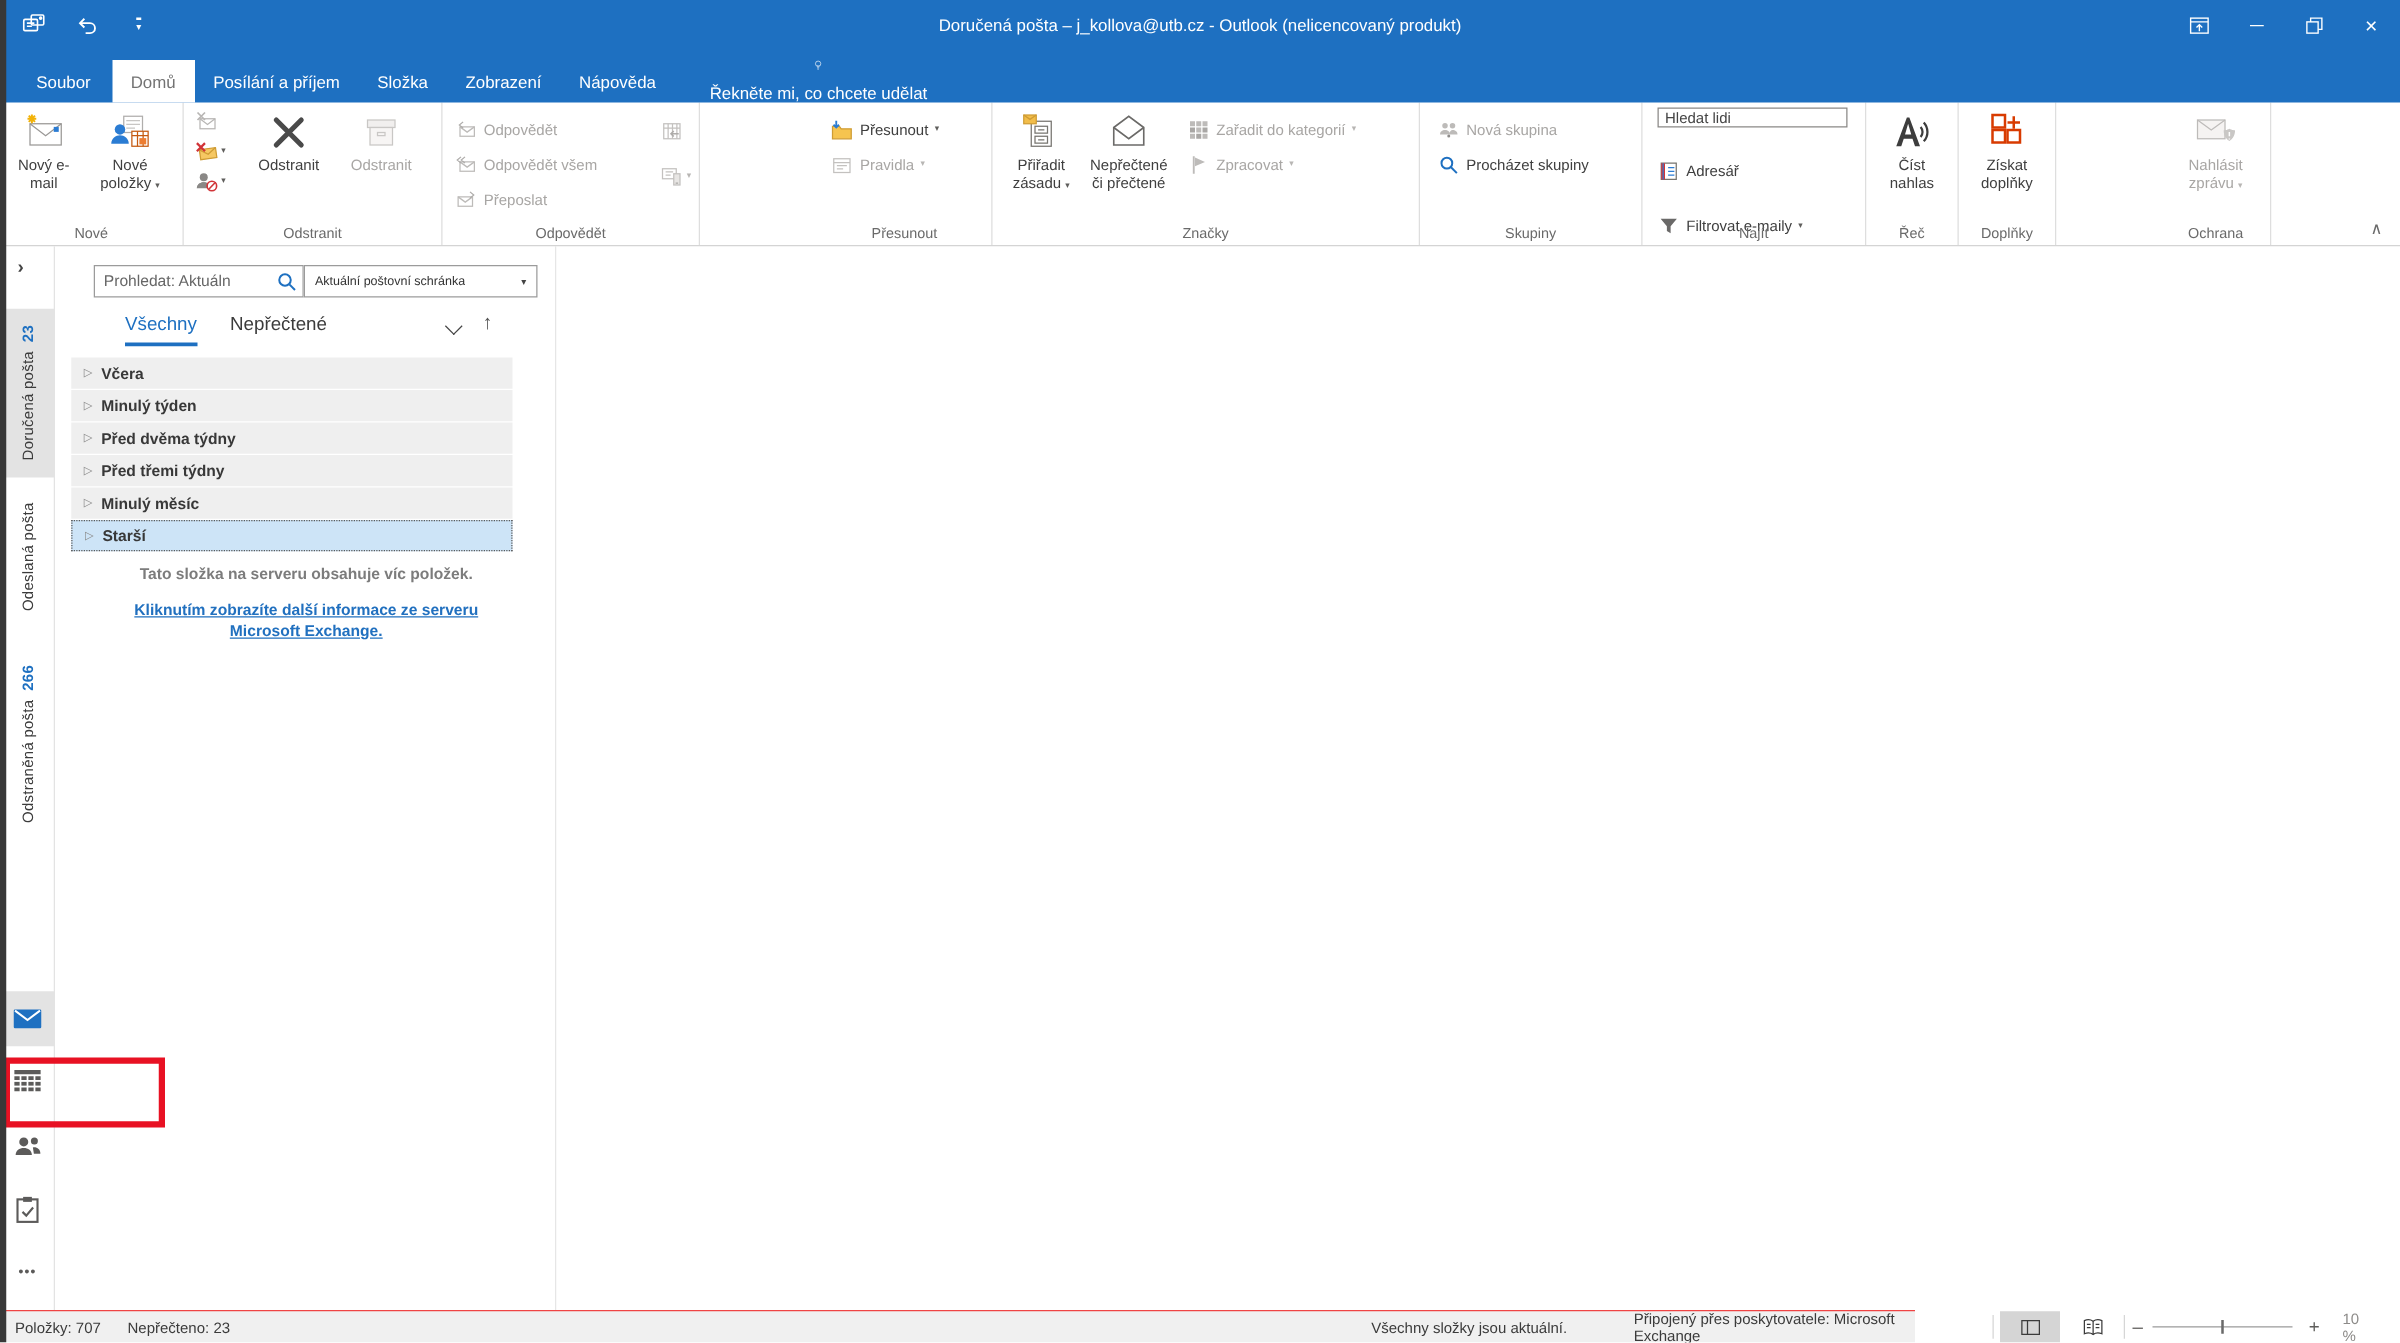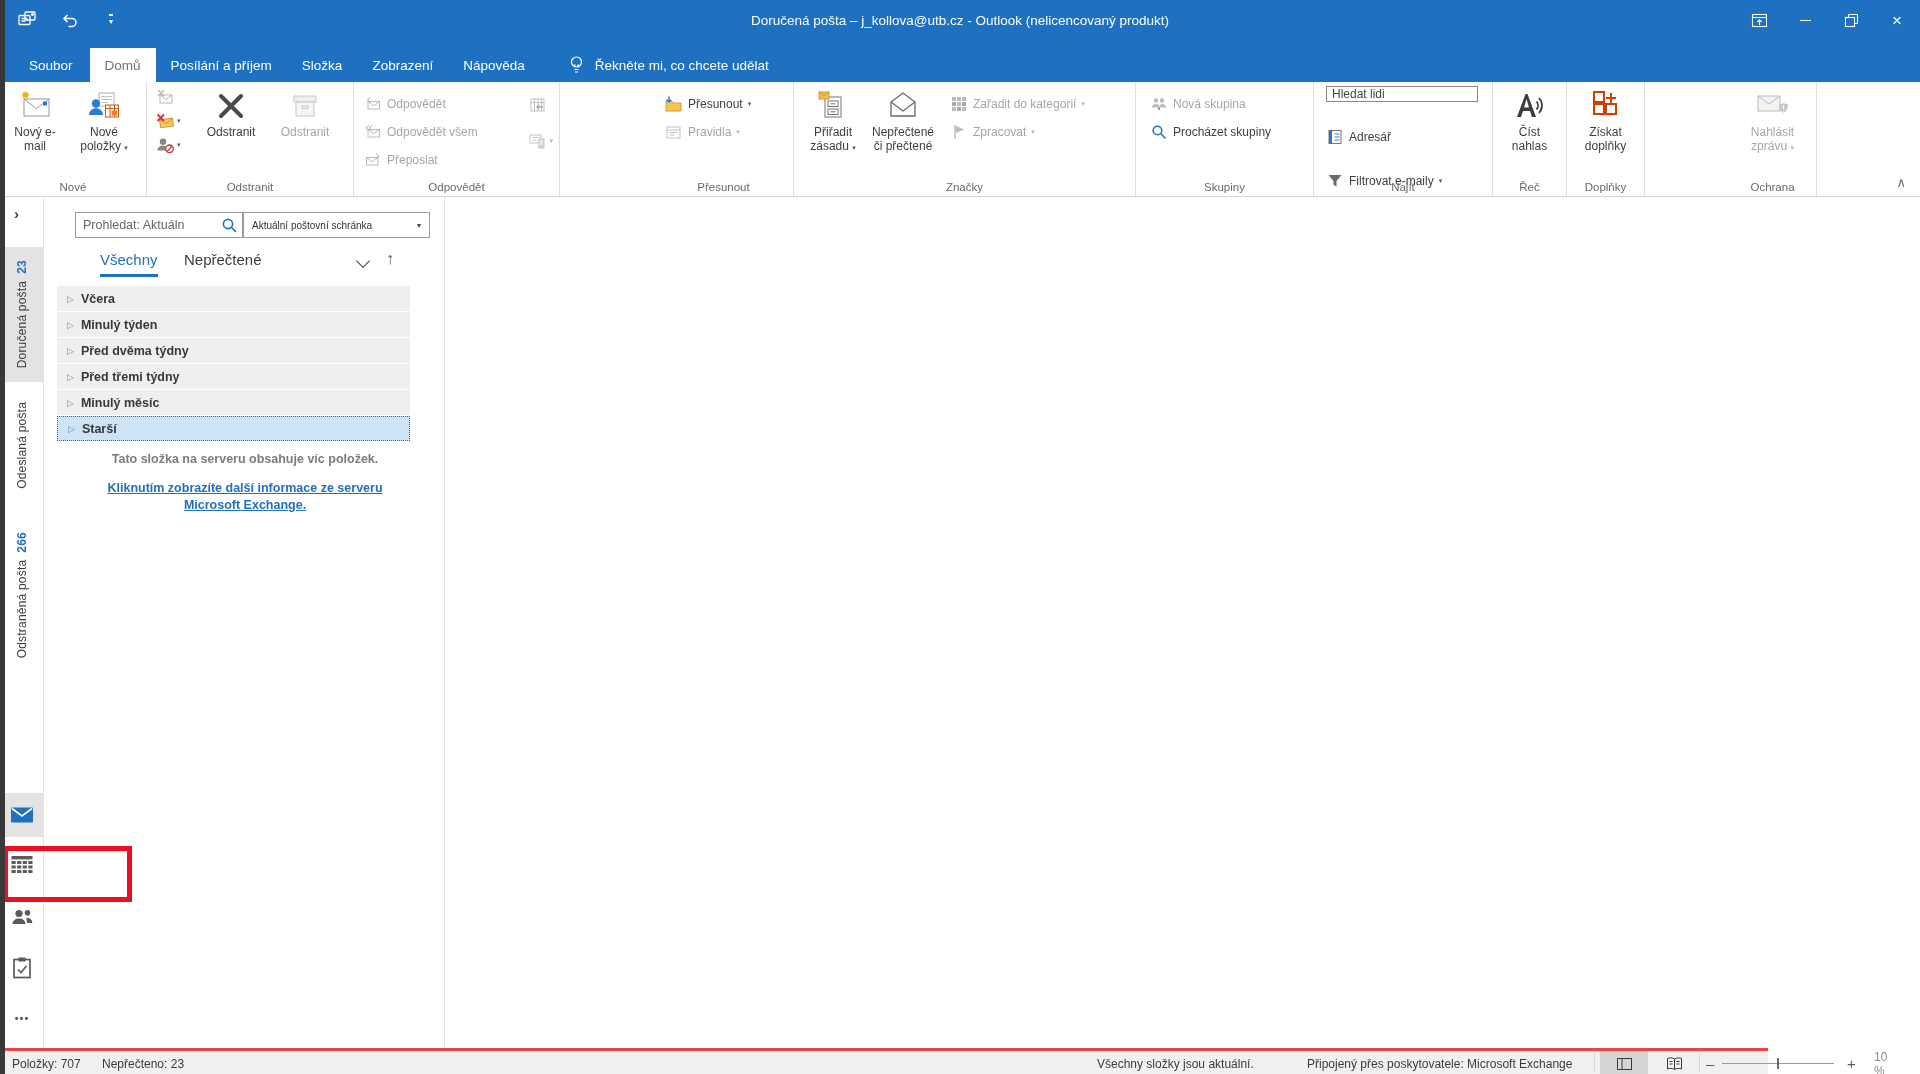--- a/index.html
+++ b/index.html
@@ -16,21 +16,21 @@
               color:#fff;font-size:13.5px;z-index:5;pointer-events:none;}
   .winbtns{position:absolute;right:0px;top:0;height:40px;display:flex;align-items:stretch;z-index:6;}
   .winbtn{width:46px;display:flex;align-items:center;justify-content:center;color:#fff;}
   .winbtn .x{font-size:17px;line-height:17px;}
   .minline{display:inline-block;width:11px;border-top:1.4px solid #fff;}
   
   .tabrow{position:absolute;left:0;top:40px;width:1920px;height:42px;background:#1e70c1;z-index:4;display:flex;align-items:flex-end;}
   .rtab{height:34px;display:flex;align-items:center;padding:0 15px;color:#fff;font-size:13.5px;white-space:nowrap;}
   .rtab.first{margin-left:12px;padding:0 17px;}
   .rtab.active{background:#fff;color:#737373;margin-top:20px;}
-  .tellme{display:flex;align-items:center;gap:10px;color:#fff;font-size:13.5px;height:34px;margin-left:28px;}
+  .tellme{display:flex;align-items:center;gap:10px;color:#fff;font-size:13.5px;height:34px;margin-left:28px;flex-direction:column;}
   
   .ribbon{position:absolute;left:0;top:82px;width:1920px;height:114px;background:#fff;border-bottom:1px solid #d4d4d4;z-index:3;}
   .rgroup{position:absolute;top:0;height:114px;box-sizing:border-box;border-right:1px solid #dedede;}
   .glabel{position:absolute;bottom:3px;left:0;right:0;text-align:center;font-size:11.5px;color:#6a6a6a;white-space:nowrap;}
   .gcontent{position:absolute;left:0;top:0;right:0;bottom:20px;display:flex;}
   .bigbtn{display:flex;flex-direction:column;align-items:center;padding-top:5px;box-sizing:border-box;}
   .bic{height:38px;display:flex;align-items:center;justify-content:center;}
   .blbl{margin-top:1px;font-size:12px;line-height:13.5px;text-align:center;color:#3f3f3f;}
   .disabled .blbl,.disabled .rlbl{color:#a8a6a4;}
   .rowbtn{height:20px;display:flex;align-items:center;gap:5px;font-size:12px;color:#3f3f3f;white-space:nowrap;}
@@ -75,21 +75,21 @@
   .grouprow .tri{font-size:9px;color:#8a8a8a;margin:0 7px 0 10px;}
   .grouprow .gname{font-size:12.5px;font-weight:700;color:#383838;}
   .grouprow.selected{background:#cde4f7;border:1px dotted #5a5a5a;}
   .more-items{position:absolute;left:0;top:255px;width:400px;text-align:center;font-size:12.5px;font-weight:700;color:#7c7c7c;}
   .exch-link{position:absolute;left:45px;top:283px;width:310px;text-align:center;font-size:12.5px;font-weight:700;color:#2170bf;
              text-decoration:underline;line-height:17px;cursor:pointer;}
   .reading{position:absolute;left:446px;top:0;width:1474px;height:851px;background:#fff;}
   
   .annotation-rect{position:absolute;left:3px;top:846px;width:129px;height:56px;box-sizing:border-box;border:5px solid #e81123;z-index:50;}
   
-  .statusbar{position:absolute;left:0;top:1048px;width:1768px;height:26px;background:#f0f0f0;border-top:3px solid #ef4444;box-sizing:border-box;font-size:12px;color:#3b3b3b;z-index:10;}
+  .statusbar{position:absolute;left:0;top:1048px;width:1532px;height:26px;background:#f0f0f0;border-top:1px solid #ef4444;box-sizing:border-box;font-size:12px;color:#3b3b3b;z-index:10;}
   .sb{position:absolute;top:0;height:25px;display:flex;align-items:center;}
   .sb-sep{position:absolute;top:3px;width:1px;height:19px;background:#d6d6d6;}
   .viewbtn{justify-content:center;}
   .viewbtn.sel{background:#d5d5d5;}
   .zoom-track{position:absolute;top:12px;left:1722px;width:112px;border-top:1px solid #9b9b9b;}
   .zoom-thumb{position:absolute;top:7px;left:1777px;width:2px;height:11px;background:#6a6a6a;}
   .zoom-pm{color:#5f5e5c;font-size:15px;}
   .zoom-label{color:#8d8b89;}
   
   .left-edge{position:absolute;left:0;top:0;width:5px;height:1074px;background:#383838;z-index:60;}

